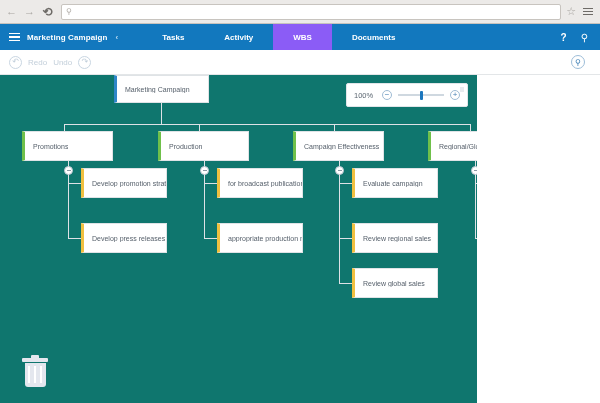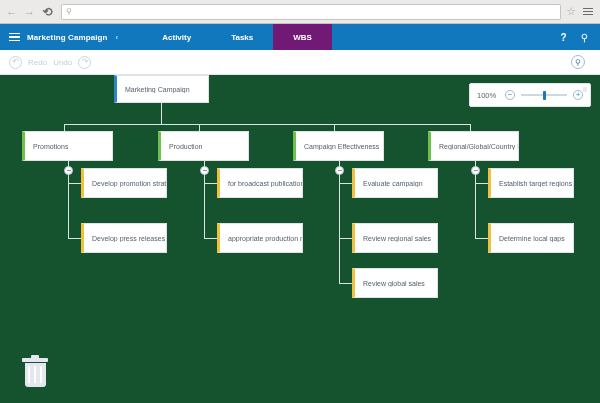--- a/index.html
+++ b/index.html
@@ -46,21 +46,21 @@
   .project-name {
     display: flex; align-items: center; font-size: 8px;
     font-weight: bold; letter-spacing: .1px;
   }
   .proj-chevron { font-size: 8px; margin-left: 8px; color: #bcdcf2; }
   .nav-tabs { display: flex; align-items: stretch; margin-left: 24px; }
   .nav-tab {
     display: flex; align-items: center; justify-content: center;
     padding: 0 20px; font-size: 8px; font-weight: bold; color: #ffffff;
   }
-  .nav-tab.active { background: #701a75; }
+  .nav-tab.active { background: #8b5cf6; }
   .nav-right { margin-left: auto; display: flex; align-items: center; gap: 14px; padding-right: 12px; }
   .nav-right span { font-size: 10px; color: #ffffff; }
   .q-ico { font-weight: bold; }
 
   
   .toolbar {
     height: 25px; background: #ffffff; border-bottom: 1px solid #e3e6e8;
     display: flex; align-items: center; padding: 0 9px; gap: 6px;
   }
   .circ-btn {
@@ -71,21 +71,21 @@
   }
   .tb-label { font-size: 8px; color: #c3cfda; }
   .toolbar-right { margin-left: auto; display: flex; align-items: center; padding-right: 6px; }
   .search-circle {
     width: 14px; height: 14px; border-radius: 50%;
     border: 1px solid #9dbdd8; color: #3d7fb5;
     display: flex; align-items: center; justify-content: center; font-size: 8px;
   }
 
   
-  .canvas { position: relative; width: 600px; height: 328px; background: #14532d; overflow: hidden; }
+  .canvas { position: relative; width: 477px; height: 328px; background: #0f766e; overflow: hidden; }
 
   
   .zoom-panel {
     position: absolute; top: 8px; right: 9px;
     width: 122px; height: 24px; background: #ffffff;
     border: 1px solid #e1e5e8; border-radius: 2px;
     display: flex; align-items: center; padding: 0 7px; gap: 6px;
   }
   .zoom-pct { font-size: 7.5px; color: #5a6570; width: 22px; }
   .zoom-btn {
@@ -169,23 +169,24 @@
   <span class="hamburger">
       <i></i>
       <i></i>
       <i></i>
     </span>
   <div class="project-name">
     <span>Marketing Campaign</span>
     <span class="proj-chevron">‹</span>
   </div>
   <div class="nav-tabs">
+    <div class="nav-tab">Tasks</div>
     <div class="nav-tab">Activity</div>
-    <div class="nav-tab">Tasks</div>
     <div class="nav-tab active">WBS</div>
+    <div class="nav-tab">Documents</div>
   </div>
   <div class="nav-right">
     <span class="q-ico">?</span>
     <span>⚲</span>
   </div>
 </div>
 
 <div class="toolbar">
   <span class="circ-btn">↶</span>
   <span class="tb-label">Redo</span>

